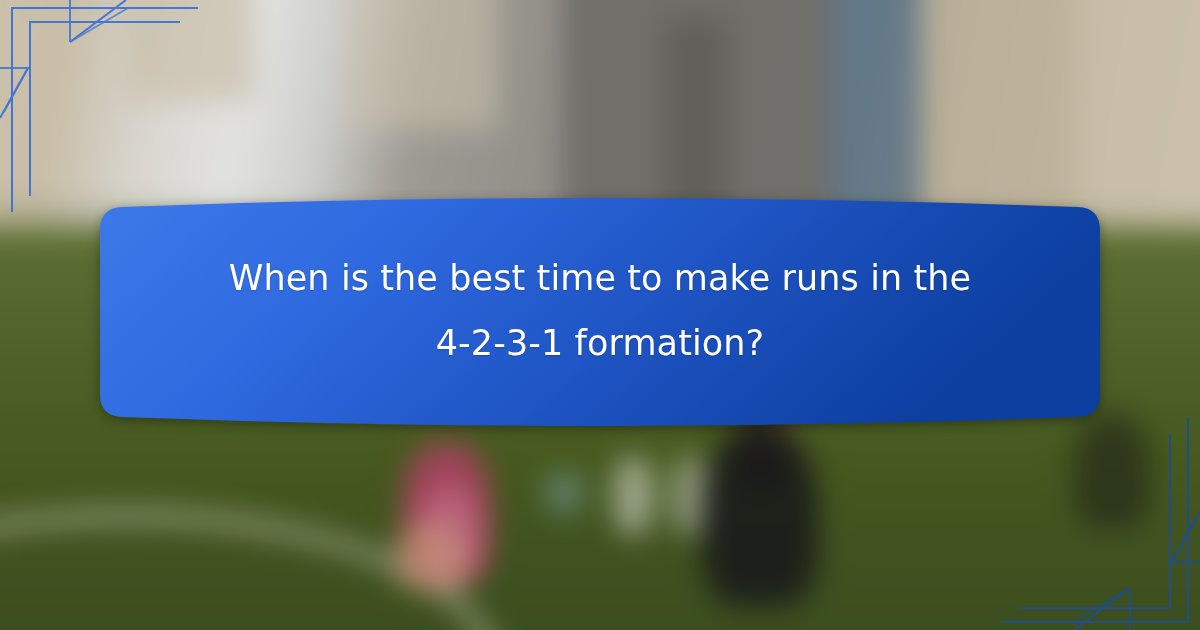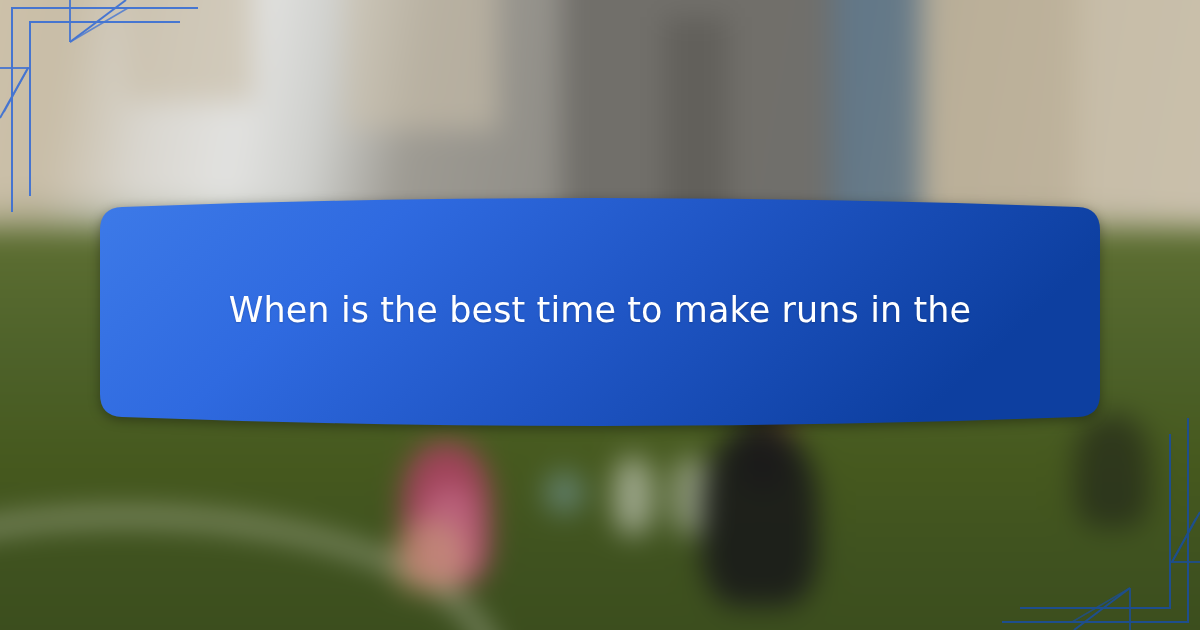--- a/index.html
+++ b/index.html
@@ -255,16 +255,17 @@
                L 1002 198
                Q 1002 220 980 221
                Q 744 230 502 230
                Q 260 230 24 221
                Q 2 220 2 198
                Z" fill="url(#bannerGrad)"></path>
     </svg>
 
     <div class="banner-text">
       <div class="headline">When is the best time to make runs in the</div>
+      <div class="headline">4-2-3-1 formation?</div>
     </div>
   </div>
 
 </div>
 
 </body></html>

